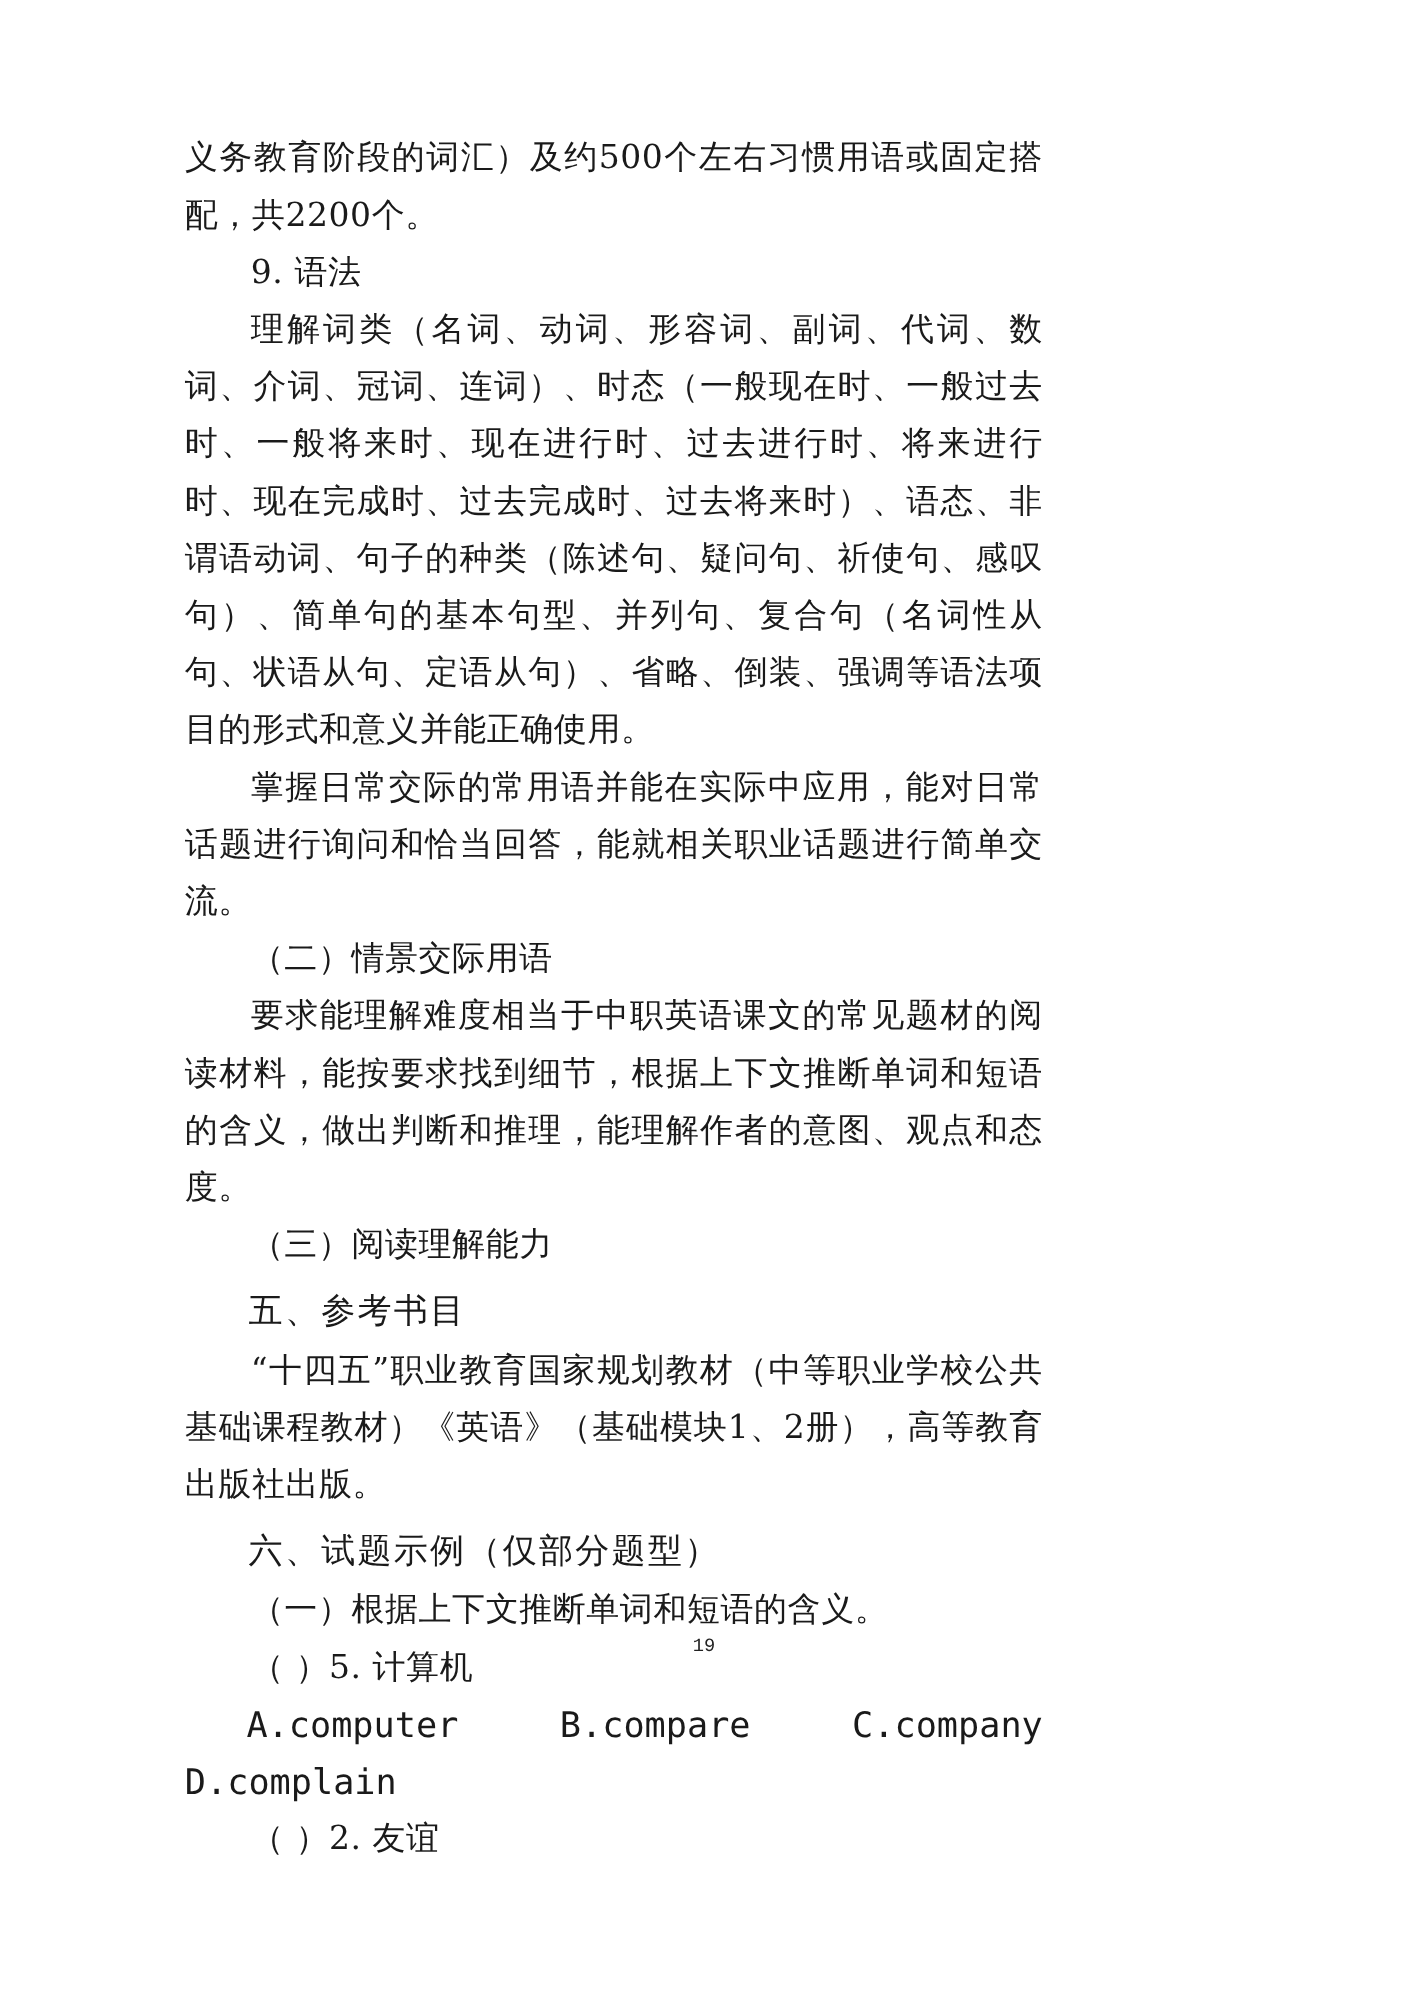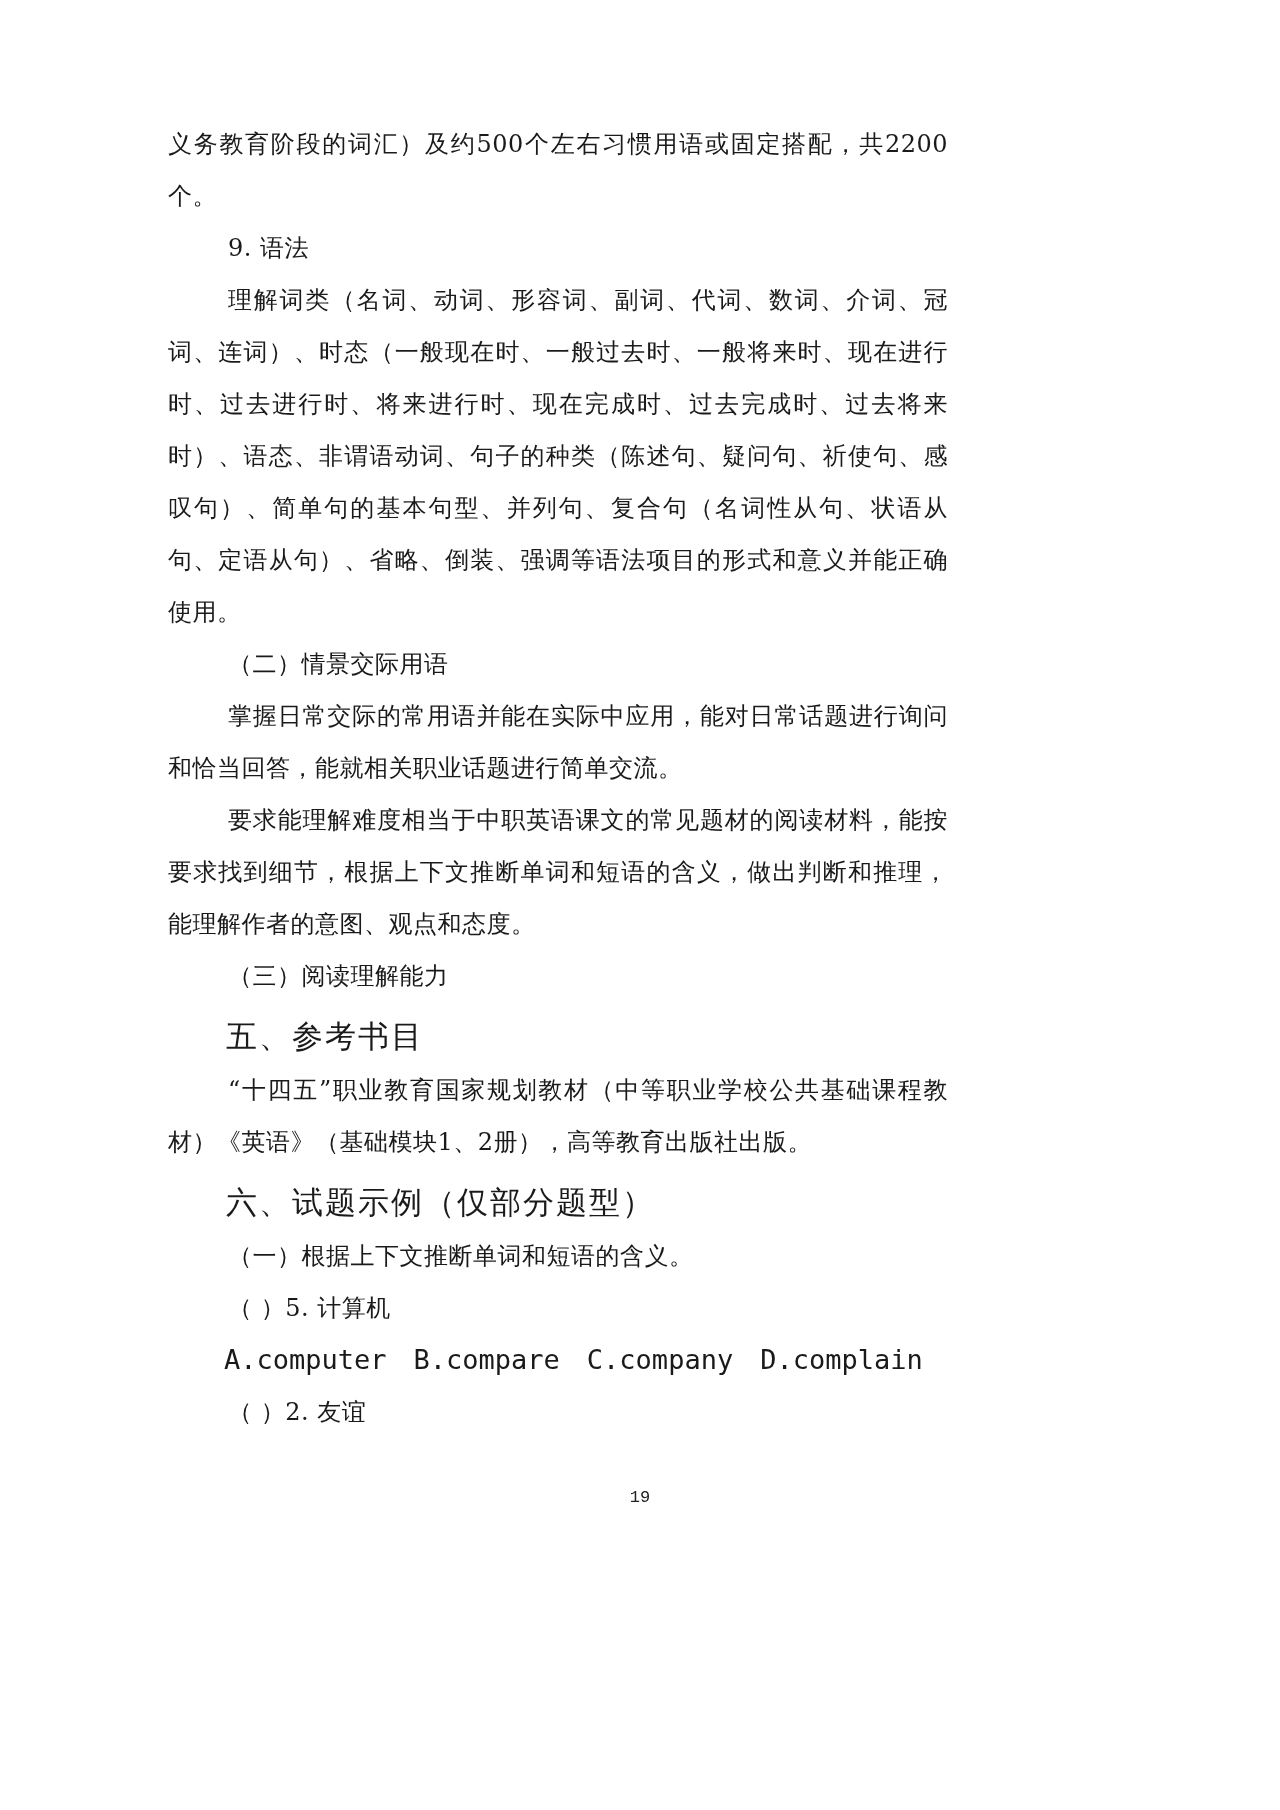--- a/index.html
+++ b/index.html
@@ -19,40 +19,40 @@
     overflow: hidden;
   }
   .content {
     position: absolute;
     left: 168px;
     top: 118px;
     width: 780px;
   }
   p {
     margin: 0;
-    font-size: 24px;
+    font-size: 30px;
     line-height: 52px;
     letter-spacing: 0.5px;
     text-align: justify;
     text-justify: inter-ideograph;
   }
   .indent {
     text-indent: 60px;
   }
   .heading {
     font-weight: normal;
     font-size: 31px;
     line-height: 56px;
     letter-spacing: 2px;
     text-indent: 58px;
     margin-top: 6px;
   }
   .mono {
     font-family: "DejaVu Sans Mono", "Liberation Mono", monospace;
-    font-size: 27px;
+    font-size: 32px;
     letter-spacing: 0px;
     line-height: 52px;
     text-indent: 56px;
   }
   .pagenum {
     position: absolute;
     left: 0;
     right: 0;
     top: 1488px;
     text-align: center;
@@ -67,23 +67,23 @@
 <div class="page">
 
   <div class="content">
 
     <p class="body">义务教育阶段的词汇）及约500个左右习惯用语或固定搭配，共2200个。</p>
 
     <p class="indent">9. 语法</p>
 
     <p class="indent">理解词类（名词、动词、形容词、副词、代词、数词、介词、冠词、连词）、时态（一般现在时、一般过去时、一般将来时、现在进行时、过去进行时、将来进行时、现在完成时、过去完成时、过去将来时）、语态、非谓语动词、句子的种类（陈述句、疑问句、祈使句、感叹句）、简单句的基本句型、并列句、复合句（名词性从句、状语从句、定语从句）、省略、倒装、强调等语法项目的形式和意义并能正确使用。</p>
 
+    <p class="indent">掌握日常交际的常用语并能在实际中应用，能对日常话题进行询问和恰当回答，能就相关职业话题进行简单交流。</p>
+
     <p class="indent">（二）情景交际用语</p>
-
-    <p class="indent">掌握日常交际的常用语并能在实际中应用，能对日常话题进行询问和恰当回答，能就相关职业话题进行简单交流。</p>
 
     <p class="indent">要求能理解难度相当于中职英语课文的常见题材的阅读材料，能按要求找到细节，根据上下文推断单词和短语的含义，做出判断和推理，能理解作者的意图、观点和态度。</p>
 
     <p class="indent">（三）阅读理解能力</p>
 
     <p class="heading">五、参考书目</p>
 
     <p class="indent">“十四五”职业教育国家规划教材（中等职业学校公共基础课程教材）《英语》（基础模块1、2册），高等教育出版社出版。</p>
 
     <p class="heading">六、试题示例（仅部分题型）</p>

